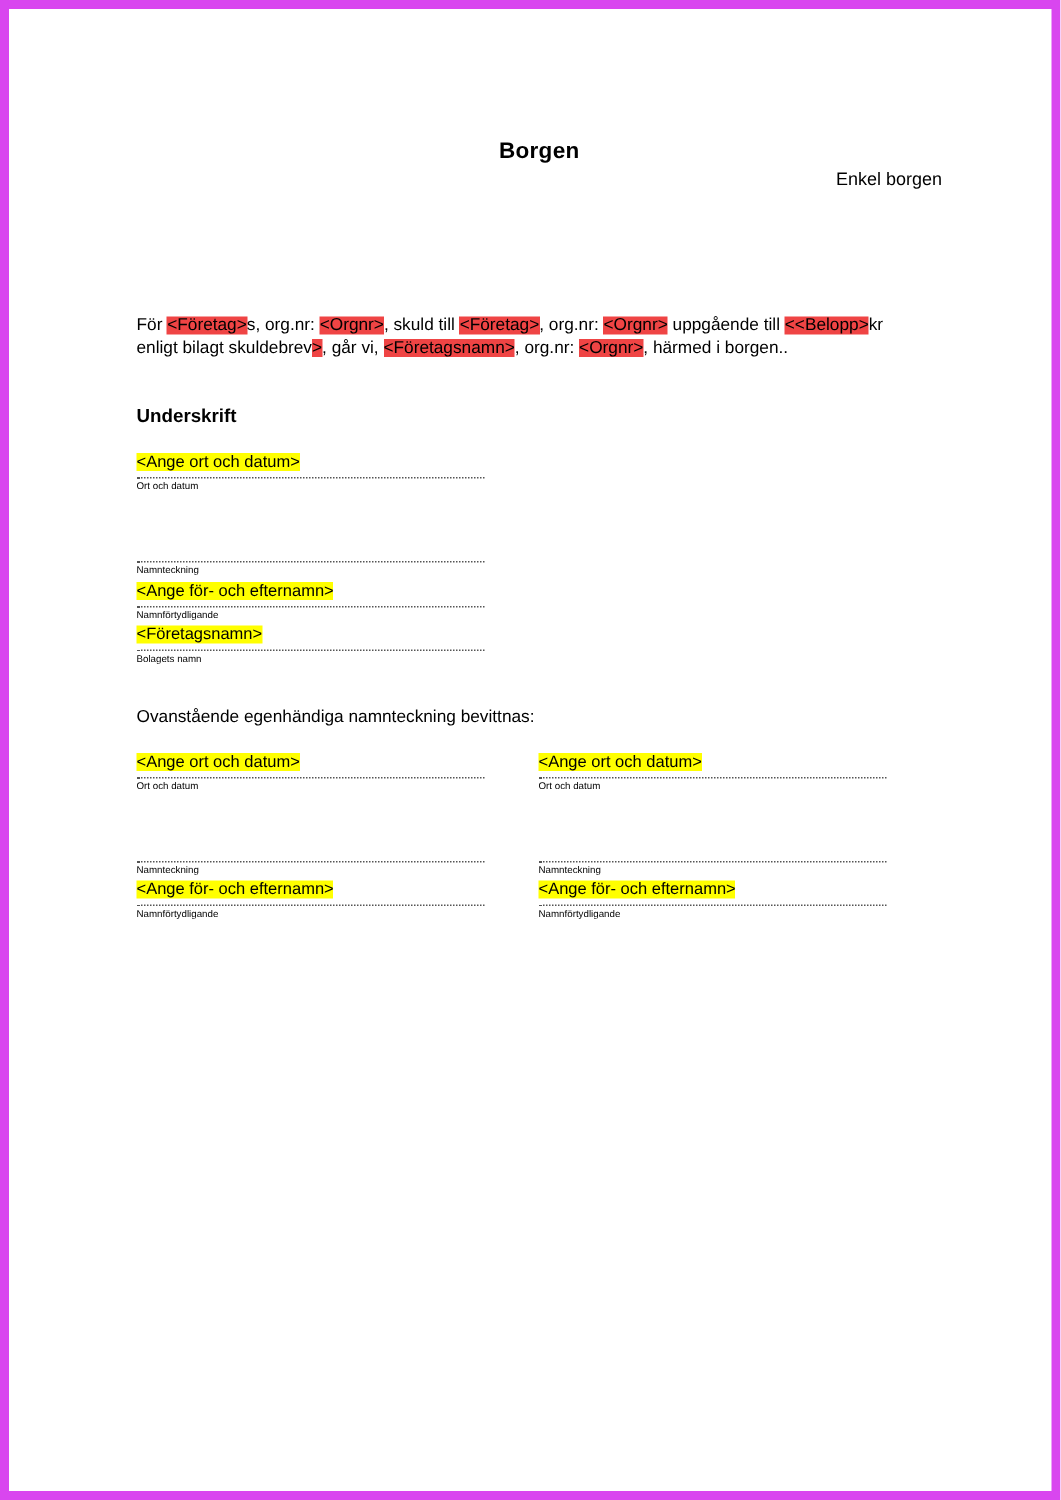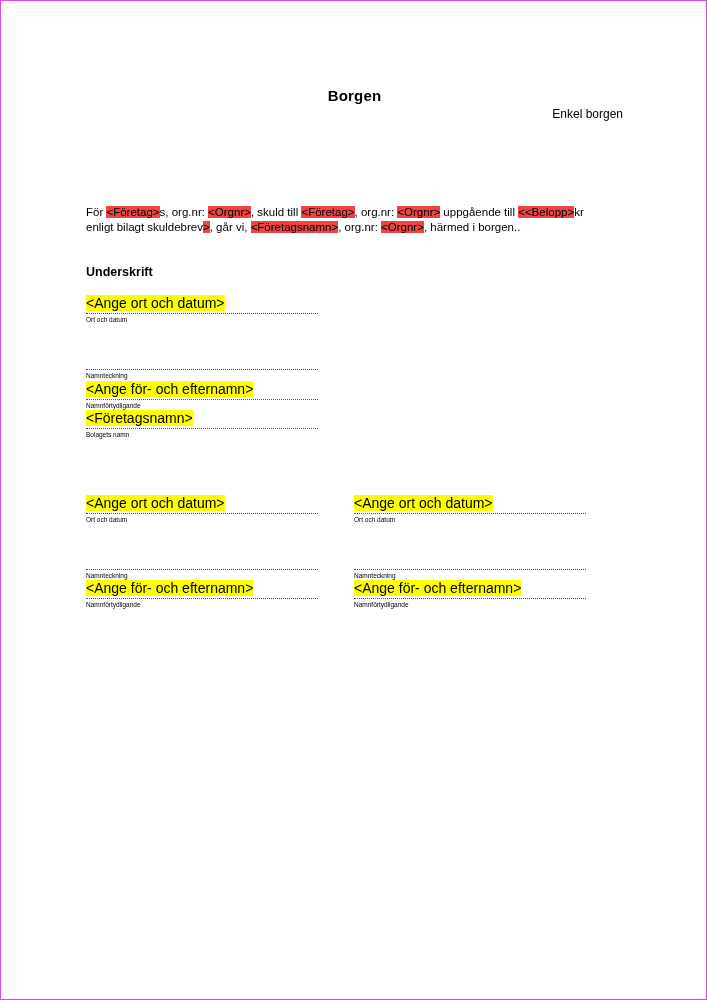--- a/index.html
+++ b/index.html
@@ -9,21 +9,21 @@
   }
   body {
     font-family: "Liberation Sans", sans-serif;
     color: #000000;
   }
   .page {
     position: relative;
     width: 707px;
     height: 1000px;
     background: #ffffff;
-    border: 1px solid #d946ef;
+    border: 6px solid #d946ef;
     box-sizing: border-box;
     overflow: hidden;
   }
   .content {
     position: absolute;
     left: 85px;
     top: 0;
     width: 537px;
     height: 1000px;
   }
@@ -69,21 +69,21 @@
     position: absolute;
     left: 0;
     top: 466px;
     font-size: 11.5px;
   }
   
   .sig-block {
     position: absolute;
   }
   .sig-value {
-    font-size: 14px;
+    font-size: 11px;
     line-height: 13px;
     height: 14px;
     white-space: nowrap;
   }
   .sig-value .hl {
     background: #ffff00;
   }
   .sig-rule {
     border-bottom: 1px dotted #555555;
     height: 1px;
@@ -141,20 +141,21 @@
       <div class="sig-rule"></div>
       <div class="sig-caption">Namnförtydligande</div>
     </div>
 
     <div class="sig-block col-left" style="top: 411px;">
       <div class="sig-value"><span class="hl">&lt;Företagsnamn&gt;</span></div>
       <div class="sig-rule"></div>
       <div class="sig-caption">Bolagets namn</div>
     </div>
 
+    <div class="witness-line">Ovanstående egenhändiga namnteckning bevittnas:</div>
 
     <div class="sig-block col-left" style="top: 496px;">
       <div class="sig-value"><span class="hl">&lt;Ange ort och datum&gt;</span></div>
       <div class="sig-rule"></div>
       <div class="sig-caption">Ort och datum</div>
     </div>
 
     <div class="sig-block col-right" style="top: 496px;">
       <div class="sig-value"><span class="hl">&lt;Ange ort och datum&gt;</span></div>
       <div class="sig-rule"></div>

